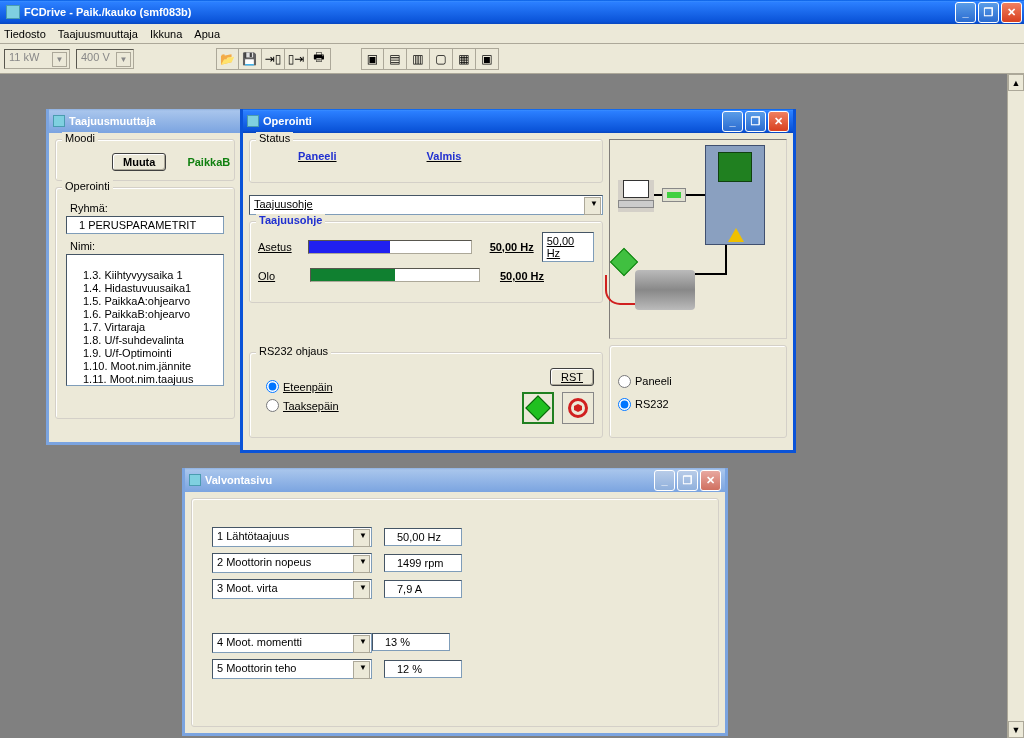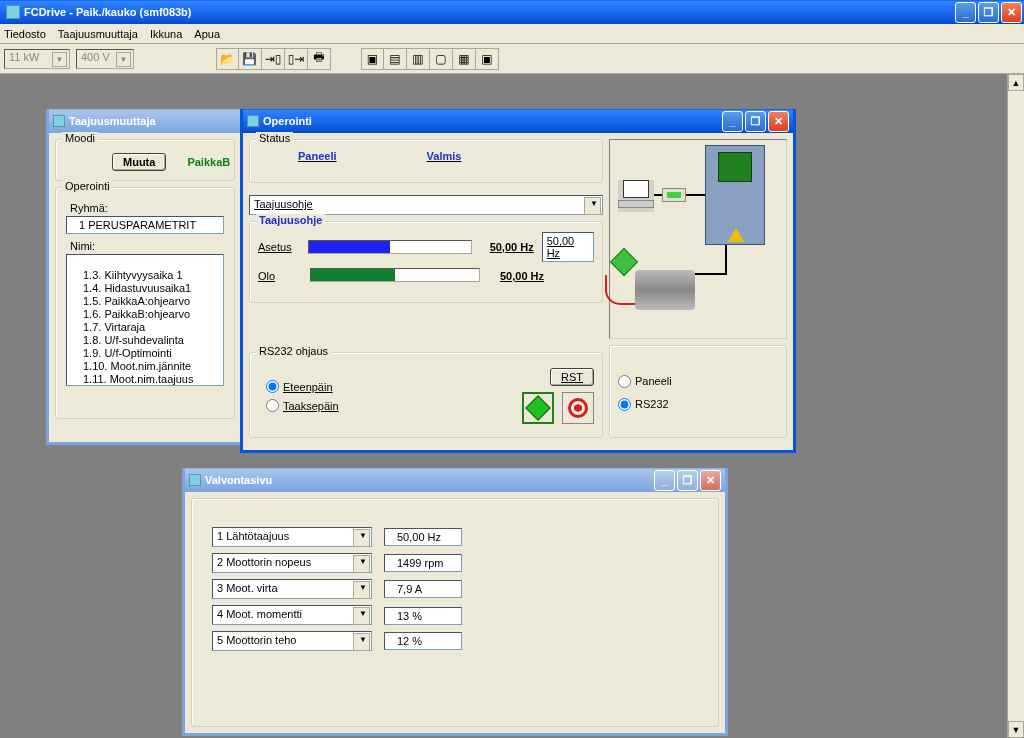--- a/index.html
+++ b/index.html
@@ -294,21 +294,21 @@
                 <div class="win-text" style="width:78px">50,00 Hz</div>
               </div>
               <div style="display: flex; gap: 12px; align-items: center;">
                 <div class="win-select" style="width:160px"><span>2 Moottorin nopeus</span></div>
                 <div class="win-text" style="width:78px">1499 rpm</div>
               </div>
               <div style="display: flex; gap: 12px; align-items: center;">
                 <div class="win-select" style="width:160px"><span>3 Moot. virta</span></div>
                 <div class="win-text" style="width:78px">7,9 A</div>
               </div>
-              <div style="display: flex; gap: 12px; align-items: flex-end;">
+              <div style="display: flex; align-items: flex-start; margin-top: 28px;">
                 <div class="win-select" style="width:160px"><span>4 Moot. momentti</span></div>
                 <div class="win-text" style="width:78px">13 %</div>
               </div>
               <div style="display: flex; gap: 12px; align-items: center;">
                 <div class="win-select" style="width:160px"><span>5 Moottorin teho</span></div>
                 <div class="win-text" style="width:78px">12 %</div>
               </div>
             </div>
         </div>
       </div>

